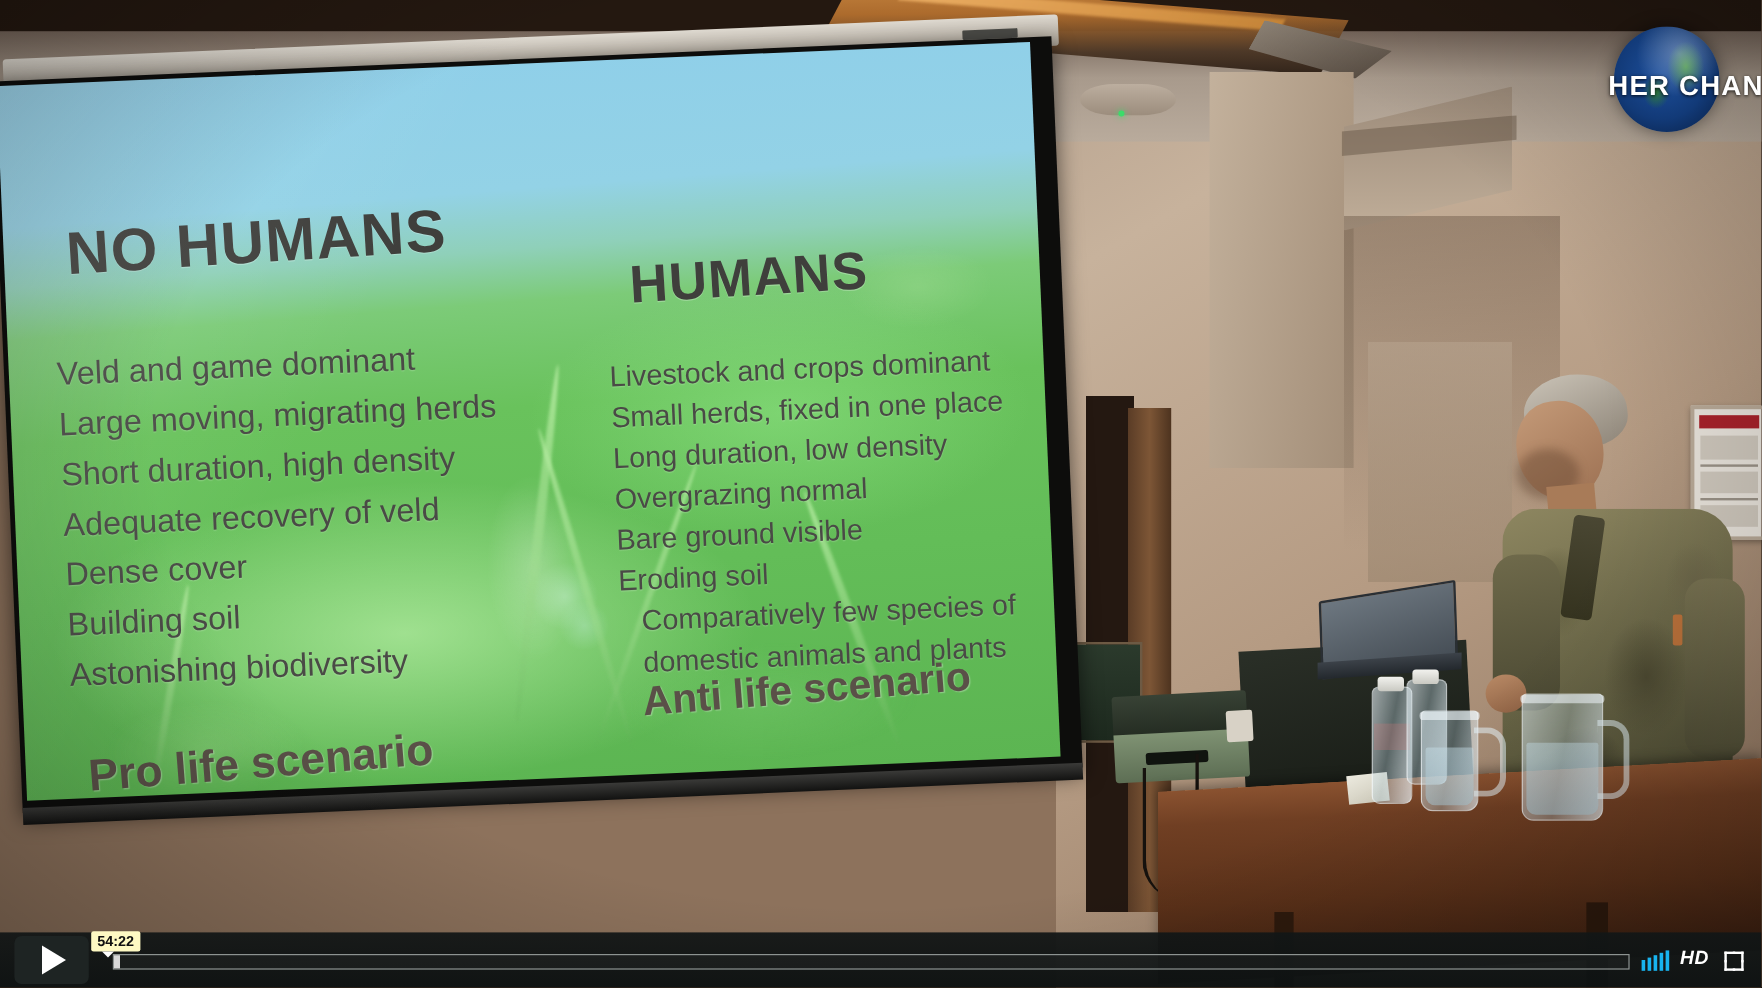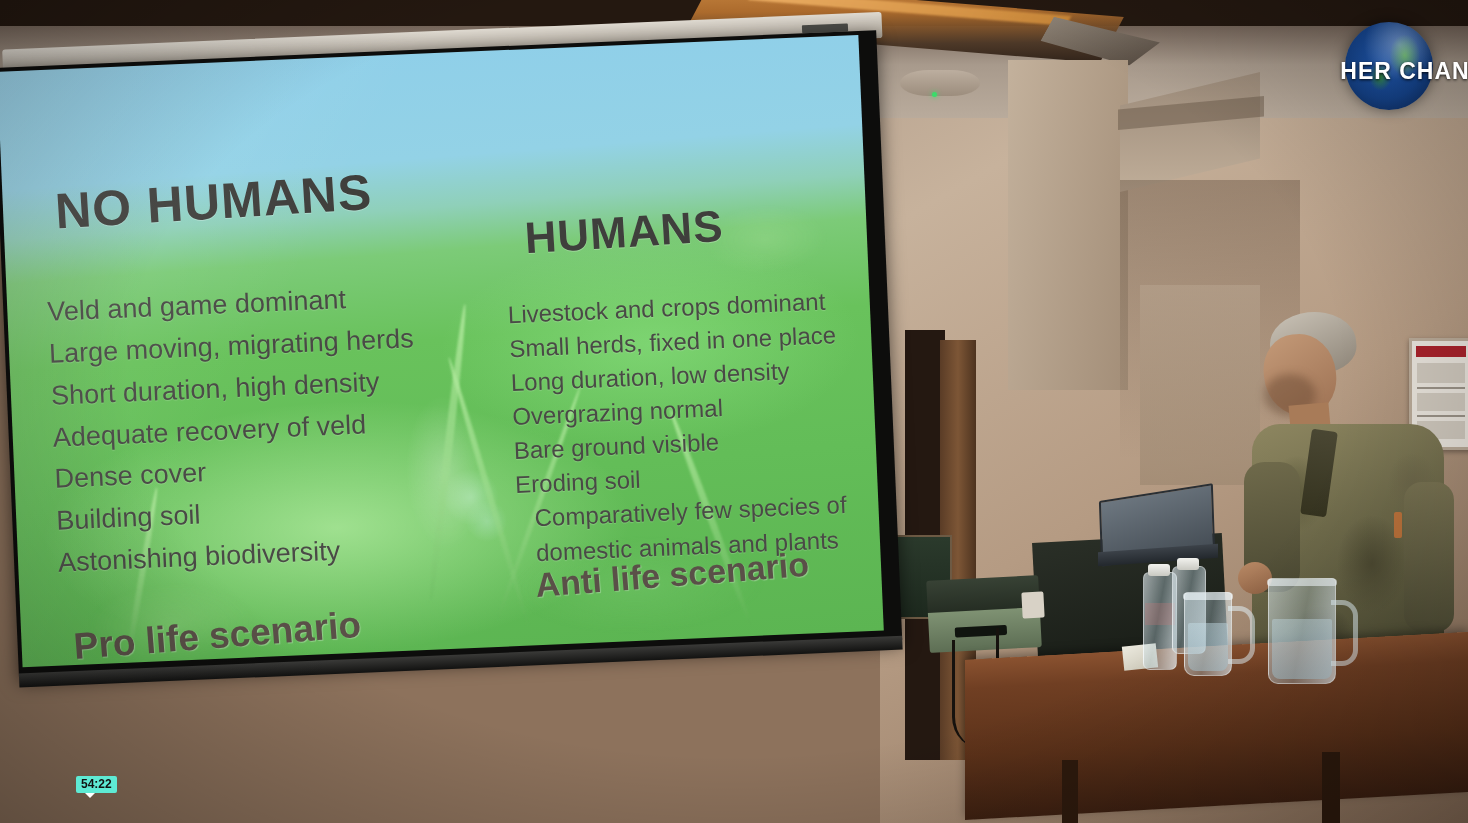--- a/index.html
+++ b/index.html
@@ -183,21 +183,21 @@
   
   .player{position:absolute;left:0;bottom:0;width:1468px;height:46px;
     background:linear-gradient(180deg,rgba(18,22,22,.94),rgba(14,18,18,.98));}
   .play-btn{position:absolute;left:12px;top:3px;width:62px;height:40px;border-radius:6px;
     background:#1e2423;display:flex;align-items:center;justify-content:center;cursor:pointer;}
   .play-tri{width:0;height:0;border-left:20px solid #fff;border-top:12px solid transparent;
     border-bottom:12px solid transparent;margin-left:4px;}
   .progress{position:absolute;left:94px;top:18px;width:1262px;height:11px;
     border:1px solid #8d9391;background:rgba(255,255,255,.03);cursor:pointer;}
   .progress-fill{height:100%;width:0.4%;background:#d8d8d8;}
-  .tooltip{position:absolute;left:76px;top:776px;background:#5eead4;color:#111;
+  .tooltip{position:absolute;left:76px;top:776px;background:#fef9c3;color:#111;
     font-size:12px;line-height:15px;padding:1px 5px;border-radius:2px;font-weight:bold;z-index:20;}
   .tooltip:after{content:"";position:absolute;left:9px;bottom:-5px;width:0;height:0;
     border-left:5px solid transparent;border-right:5px solid transparent;border-top:5px solid #fff;}
   .vol{position:absolute;left:1368px;top:15px;display:flex;gap:2px;align-items:flex-end;cursor:pointer;}
   .vol i{display:block;width:3px;background:#18b4ef;}
   .hd{position:absolute;left:1400px;top:13px;color:#fff;font-weight:bold;font-style:italic;
     font-size:16px;letter-spacing:.5px;cursor:pointer;}
   .fs{position:absolute;left:1437px;top:16px;width:16px;height:16px;cursor:pointer;}
   .fs span{position:absolute;width:7px;height:7px;border:2px solid #fff;}
 
@@ -348,14 +348,36 @@
   </div>
   <div class="jug-handle" style="left:1331px;top:600px;height:56px;"></div>
 
   <div class="vignette"></div>
 
   <div class="logo"></div>
   <div class="logo-text">HER CHAN</div>
 
   <div class="tooltip">54:22</div>
 
+  <div class="player">
+    <div class="play-btn">
+      <div class="play-tri"></div>
+    </div>
+    <div class="progress">
+      <div class="progress-fill" style="width: 0.4%;"></div>
+    </div>
+    <div class="vol">
+      <i style="height:9px"></i>
+      <i style="height:11px"></i>
+      <i style="height:13px"></i>
+      <i style="height:15px"></i>
+      <i style="height:17px"></i>
+    </div>
+    <div class="hd">HD</div>
+    <div class="fs">
+      <span style="left:0;top:0;border-right:none;border-bottom:none;"></span>
+      <span style="right:0;top:0;border-left:none;border-bottom:none;"></span>
+      <span style="left:0;bottom:0;border-right:none;border-top:none;"></span>
+      <span style="right:0;bottom:0;border-left:none;border-top:none;"></span>
+    </div>
+  </div>
 
 </div>
 
 </body></html>

